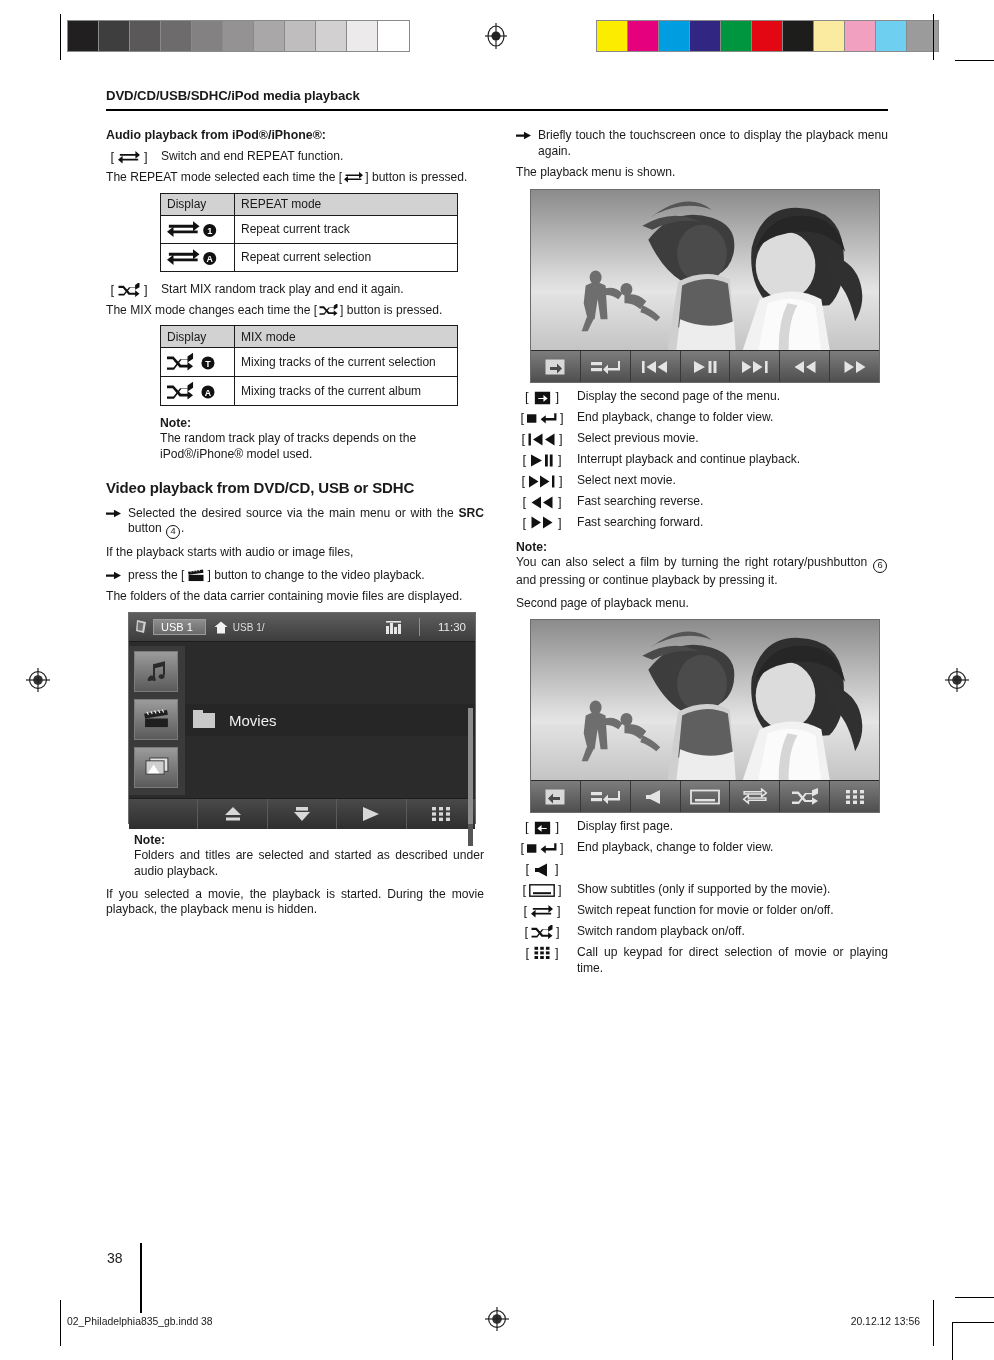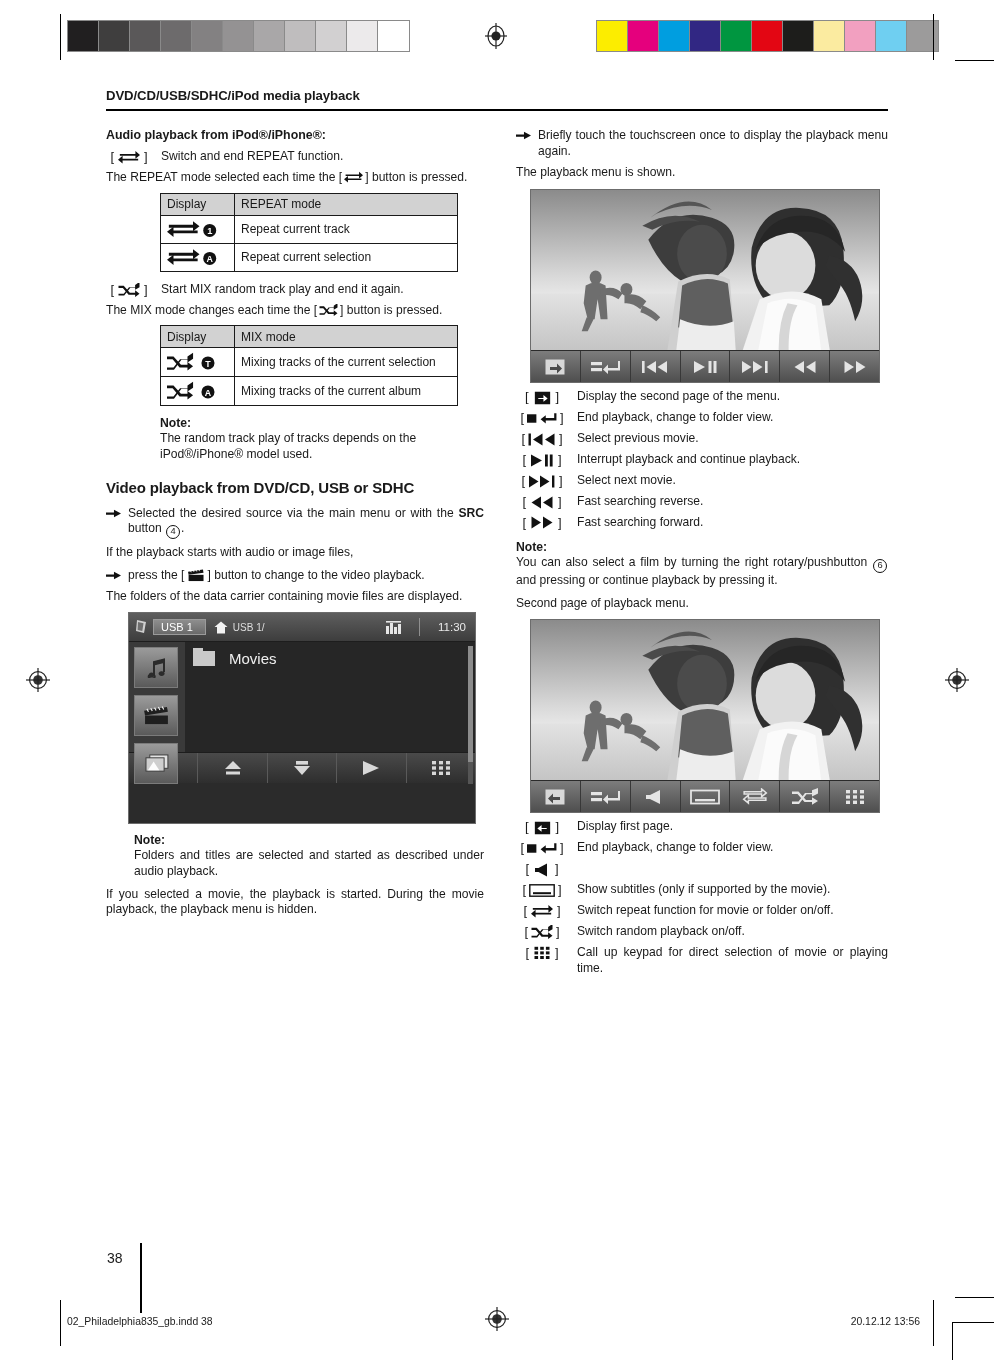--- a/index.html
+++ b/index.html
@@ -89,21 +89,21 @@
   }
   #fs-top .tag {
     background:linear-gradient(#8e8e8e,#6a6a6a); color:#fff; padding:1px 12px 1px 7px;
     font-size:11px; margin-left:4px; border:1px solid #9a9a9a;
   }
   #fs-top .home { margin:0 5px 0 8px; }
   #fs-top .path { font-size:10px; color:#dedede; }
   #fs-top .right { margin-left:auto; display:flex; align-items:center; gap:18px; padding-right:4px; }
   #fs-top .vsep { width:1px; height:18px; background:#8f8f8f; }
 
-  #fs-mid { display:flex; height:110px; }
+  #fs-mid { display:flex; height:156px;align-items:center; }
   #fs-rail { width:56px; background:#3a3a3a; padding:5px 0 0 5px; }
   #fs-rail .ic {
     width:44px; height:41px; margin-bottom:7px; border:1px solid #7b7b7b;
     background:linear-gradient(#9b9b9b,#5a5a5a);
     display:flex; align-items:center; justify-content:center;
   }
   #fs-list { flex:1; background:#262626; position:relative; }
   #fs-list .row { display:flex; align-items:center; height:32px; padding-left:8px; color:#f0f0f0; font-size:15px; }
   #fs-list .folder-ic { width:22px; height:15px; background:#c9c9c9; margin-right:14px; position:relative; }
   #fs-list .folder-ic::before { content:""; position:absolute; left:0; top:-3px; width:10px; height:3px; background:#c9c9c9; }

